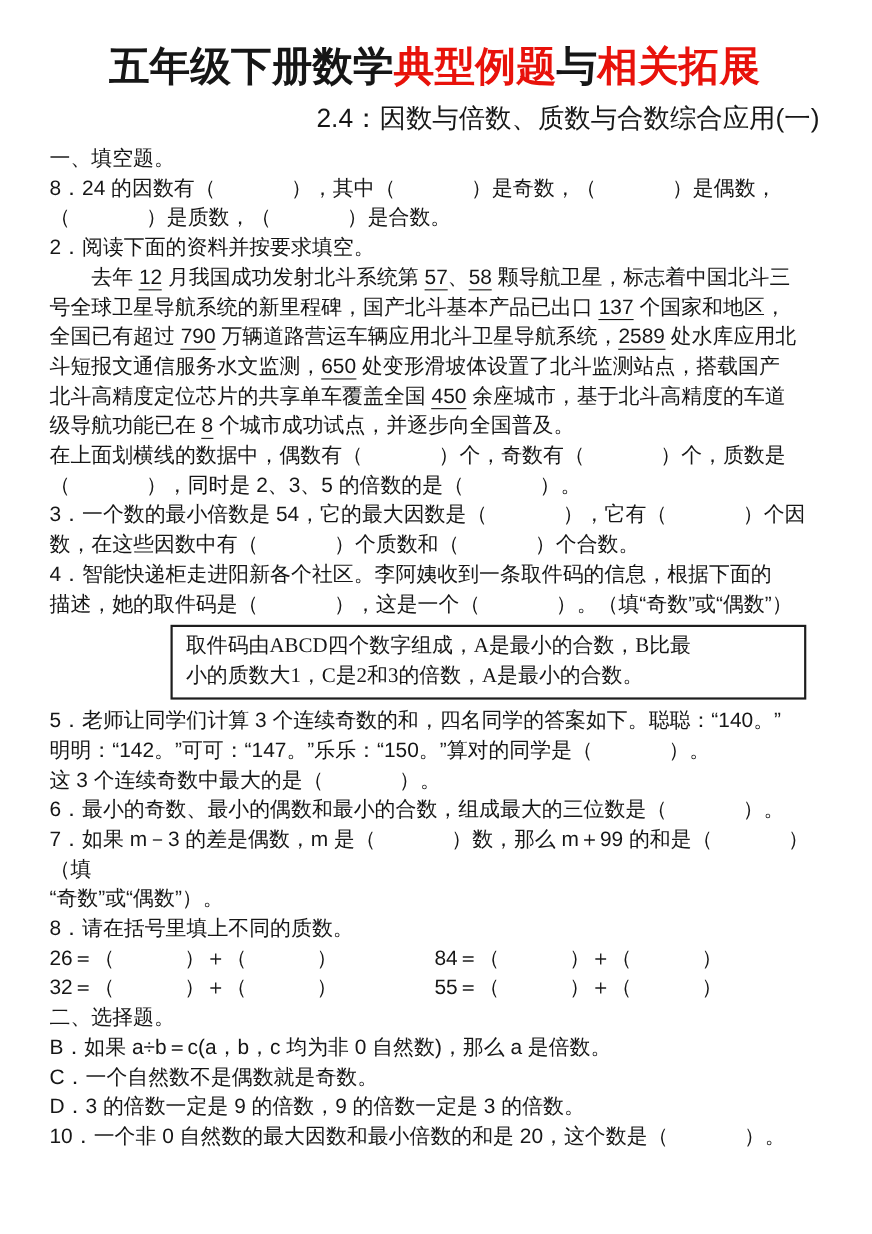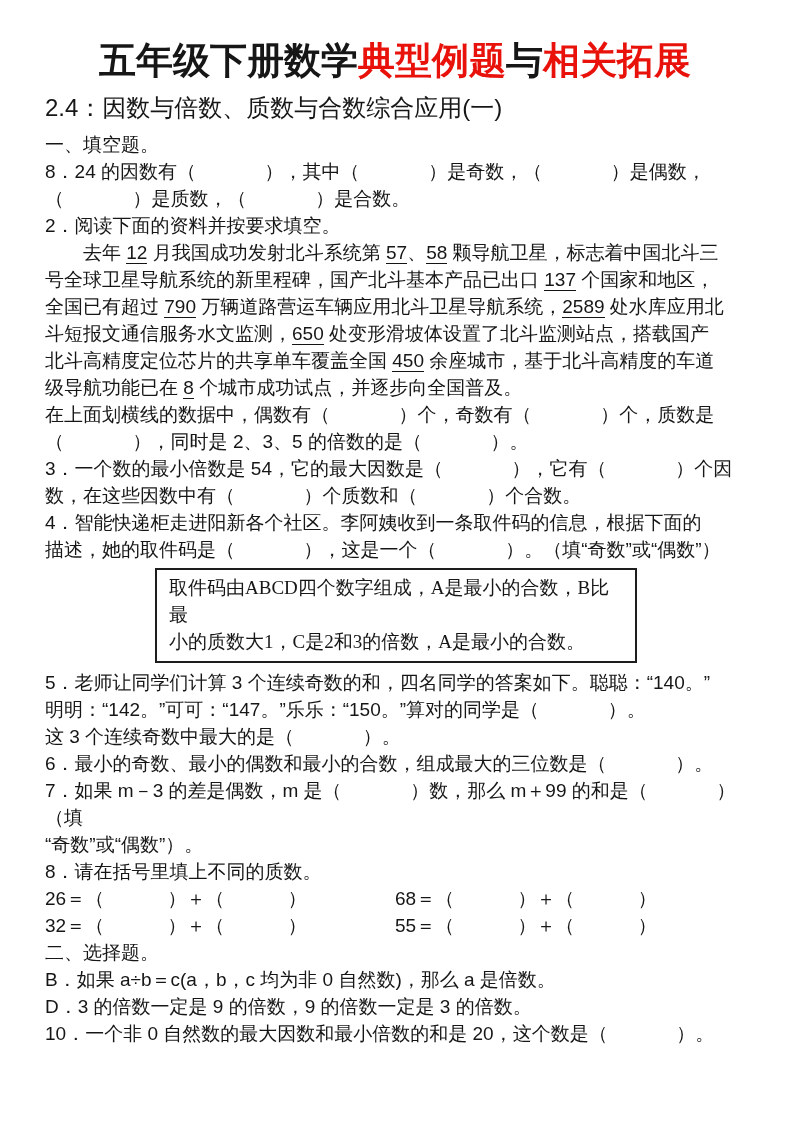--- a/index.html
+++ b/index.html
@@ -15,40 +15,40 @@
   .title {
     text-align: center;
     font-size: 37px;
     font-weight: bold;
     line-height: 1.15;
     margin: 0 0 10px 0;
     white-space: nowrap;
   }
   .title .red { color: #e8120b; }
   .subtitle {
-    text-align: left;
+    text-align: right;
     font-size: 24px;
     font-weight: 500;
     line-height: 30px;
     margin: 0 0 8px 0;
   }
   .doc-body { }
   .line {
     font-size: 19px;
     font-weight: 500;
     line-height: 27px;
     white-space: pre-wrap;
   }
   .indent { text-indent: 38px; }
   .u {
     border-bottom: 1.5px solid #141414;
     padding-bottom: 0px;
   }
   .note-box {
-    width: 482px;
+    width: 578px;
     margin: 5px 0 6px 110px;
     border: 2px solid #1d1d1d;
     padding: 4px 12px 6px 12px;
     font-family: "Liberation Serif", "DejaVu Serif", serif;
   }
   .box-line {
     font-size: 19px;
     font-weight: 400;
     line-height: 27px;
     white-space: pre-wrap;
@@ -83,21 +83,22 @@
         <div class="box-line">取件码由ABCD四个数字组成，A是最小的合数，B比最</div>
         <div class="box-line">小的质数大1，C是2和3的倍数，A是最小的合数。</div>
       </div>
       <div class="line"><span>5．老师让同学们计算 3 个连续奇数的和，四名同学的答案如下。聪聪：“140。”</span></div>
       <div class="line"><span>明明：“142。”可可：“147。”乐乐：“150。”算对的同学是（             ）。</span></div>
       <div class="line"><span>这 3 个连续奇数中最大的是（             ）。</span></div>
       <div class="line"><span>6．最小的奇数、最小的偶数和最小的合数，组成最大的三位数是（             ）。</span></div>
       <div class="line"><span>7．如果 m－3 的差是偶数，m 是（             ）数，那么 m＋99 的和是（             ）（填</span></div>
       <div class="line"><span>“奇数”或“偶数”）。</span></div>
       <div class="line"><span>8．请在括号里填上不同的质数。</span></div>
-      <div class="line cols"><div class="col">26＝（            ）＋（            ）</div><div class="col">68＝（            ）＋（            ）</div></div>
+      <div class="line cols"><div class="col">26＝（            ）＋（            ）</div><div class="col">84＝（            ）＋（            ）</div></div>
       <div class="line cols"><div class="col">32＝（            ）＋（            ）</div><div class="col">55＝（            ）＋（            ）</div></div>
       <div class="line"><span>二、选择题。</span></div>
       <div class="line"><span>B．如果 a÷b＝c(a，b，c 均为非 0 自然数)，那么 a 是倍数。</span></div>
+      <div class="line"><span>C．一个自然数不是偶数就是奇数。</span></div>
       <div class="line"><span>D．3 的倍数一定是 9 的倍数，9 的倍数一定是 3 的倍数。</span></div>
       <div class="line"><span>10．一个非 0 自然数的最大因数和最小倍数的和是 20，这个数是（             ）。</span></div>
     </div>
 
 </div>
 
 </body></html>

